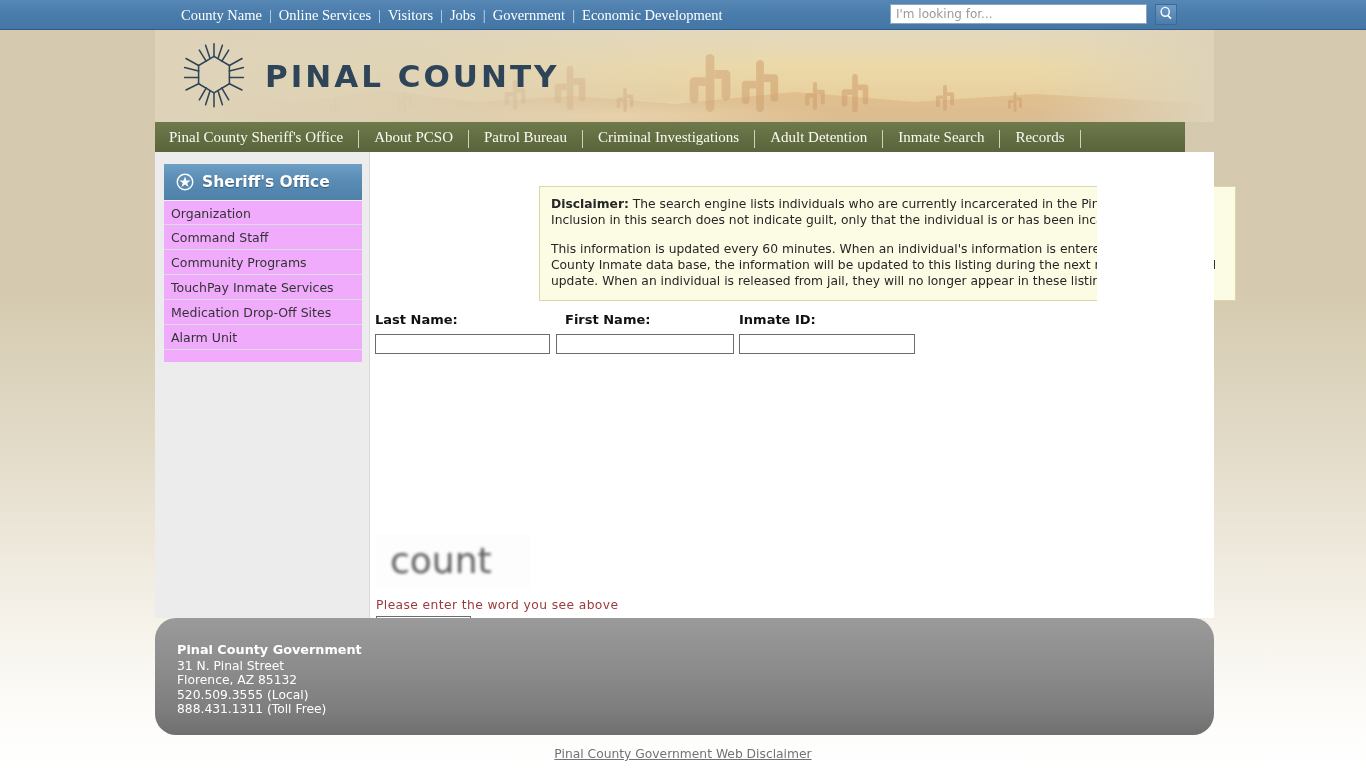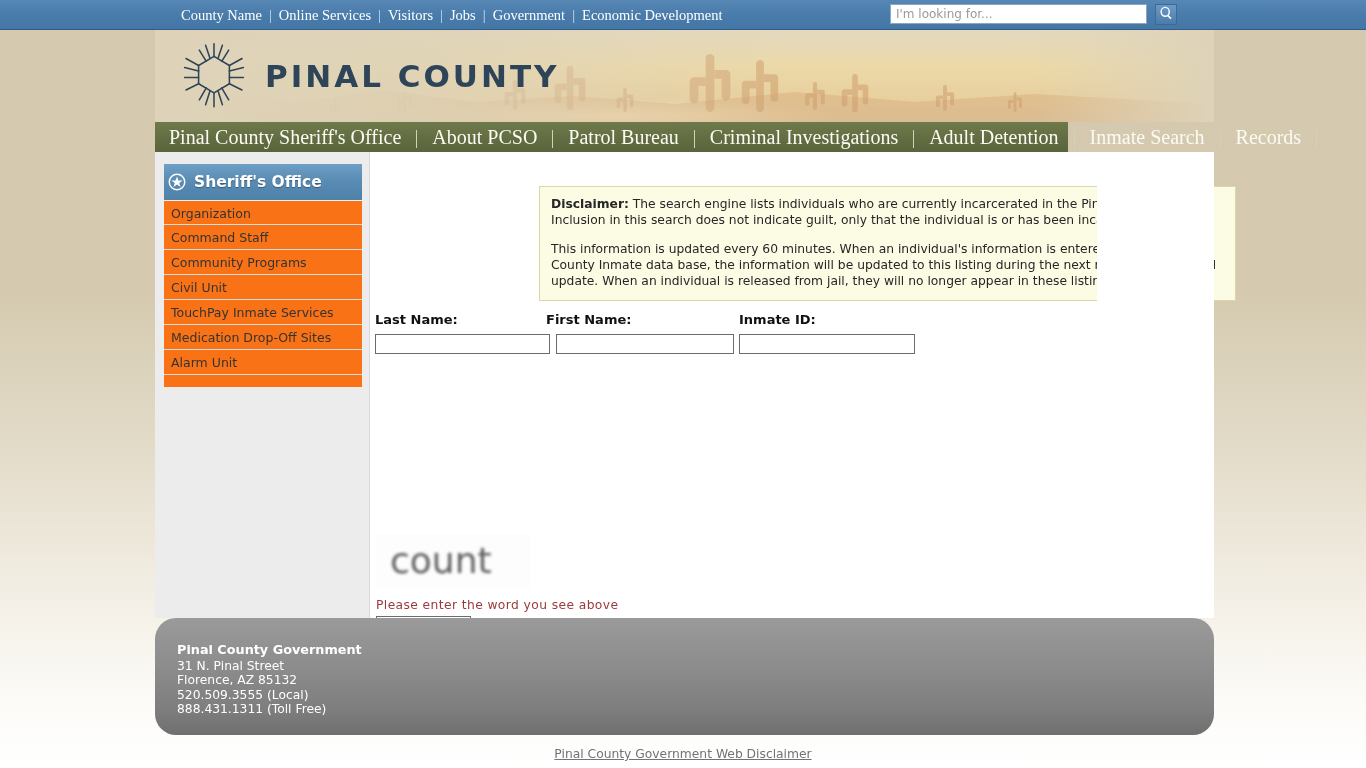--- a/index.html
+++ b/index.html
@@ -110,26 +110,26 @@
     font-size: 12.5px;
     letter-spacing: 1.6px;
     color: #4d5a63;
     margin-top: 6px;
   }
 
   
   .greenbar {
     position: absolute;
     left: 155px; top: 122px;
-    width: 913px;
+    width: 1030px;
     height: 30px;
     background: linear-gradient(to bottom, #6e7a4b 0%, #626d42 55%, #59643b 100%);
     white-space: nowrap;
     font-family: "Liberation Serif", "DejaVu Serif", serif;
-    font-size: 20px;
+    font-size: 15px;
     line-height: 30px;
     box-sizing: border-box;
   }
   .greenbar a {
     color: #fbfbf3;
     text-decoration: none;
     padding: 0 14px;
   }
   .greenbar .gsep {
     display: inline-block;
@@ -176,41 +176,41 @@
   .side-head {
     position: absolute;
     left: 9px; top: 12px;
     width: 198px;
     height: 36px;
     background: linear-gradient(to bottom, #6ea0c6 0%, #5a8cb4 45%, #4e82ab 100%);
     color: #ffffff;
     display: flex;
     align-items: center;
     box-sizing: border-box;
-    padding-left: 4px;
+    padding-left: 12px;
     overflow: hidden;
   }
   .side-head .badge-icon { width: 18px; height: 18px; flex: none; }
   .side-head-label {
     font-family: "DejaVu Sans", sans-serif;
     font-weight: bold;
     font-size: 15.5px;
     margin-left: 8px;
     text-shadow: 0 1px 1px rgba(0,0,0,.35);
   }
   .side-list {
     position: absolute;
     left: 9px; top: 48px;
     width: 198px;
   }
   .side-item {
     height: 25px;
     line-height: 25px;
     border-bottom: 1px solid #d9dee3;
-    background: #f97316;
+    background: #f0abfc;
     padding-left: 7px;
     font-size: 12.5px;
     color: #333333;
     box-sizing: border-box;
     cursor: pointer;
   }
   .side-item:first-child { border-top: 1px solid #eef1f4; }
   .side-item.blank { height: 12px; cursor: default; border-bottom: none; }
 
   
@@ -234,21 +234,21 @@
   .form-area { position: absolute; left: 4px; top: 160px; width: 720px; }
   .field-labels {
     position: relative;
     height: 18px;
     font-size: 13px;
     font-weight: bold;
     color: #111111;
   }
   .field-labels span { position: absolute; top: 0; white-space: nowrap; }
   .lbl-last  { left: 0px; }
-  .lbl-first { left: 171px; text-align: center; }
+  .lbl-first { left: 190px; text-align: center; }
   .lbl-id    { left: 364px; }
   .field-inputs { position: relative; height: 22px; margin-top: 4px; }
   .field-inputs input {
     position: absolute;
     top: 0;
     height: 20px;
     border: 1px solid #6c6c6c;
     background: #ffffff;
     box-sizing: border-box;
     font-family: "DejaVu Sans", sans-serif;
@@ -467,21 +467,20 @@
       <svg class="badge-icon" viewBox="0 0 20 20">
         <circle cx="10" cy="10" r="8.6" fill="none" stroke="#ffffff" stroke-width="1.6"></circle>
         <path d="M10 4 L11.6 8.4 L16.2 8.4 L12.5 11.1 L13.9 15.5 L10 12.8 L6.1 15.5 L7.5 11.1 L3.8 8.4 L8.4 8.4 Z" fill="#ffffff"></path>
       </svg>
       <span class="side-head-label">Sheriff's Office</span>
     </div>
     <div class="side-list">
       <div class="side-item">Organization</div>
       <div class="side-item">Command Staff</div>
       <div class="side-item">Community Programs</div>
-      <div class="side-item">Civil Unit</div>
       <div class="side-item">TouchPay Inmate Services</div>
       <div class="side-item">Medication Drop-Off Sites</div>
       <div class="side-item">Alarm Unit</div>
       <div class="side-item blank"></div>
     </div>
   </div>
 
   <div class="main-col">
 
     <div class="disclaimer">

